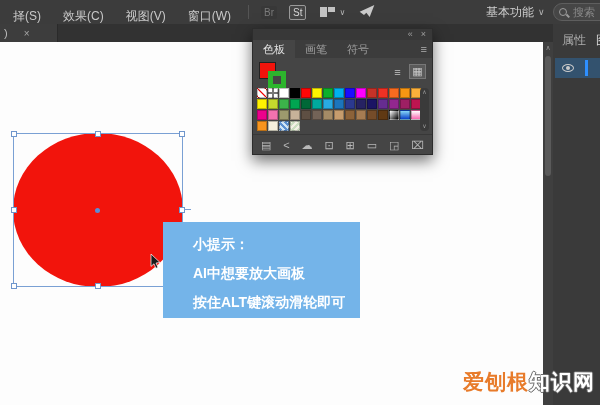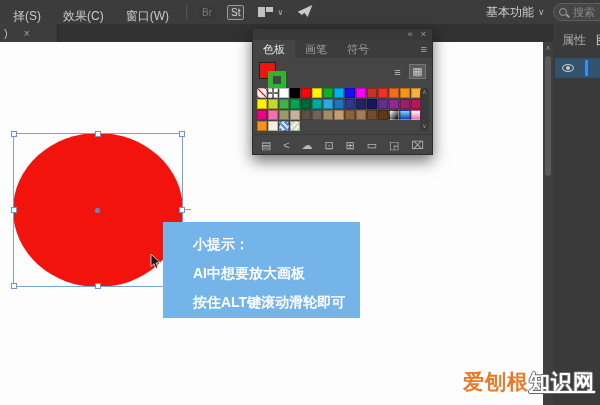--- a/index.html
+++ b/index.html
@@ -105,20 +105,21 @@
 </style>
 </head>
 <body>
 
 <div id="app">
 
   <div class="menubar">
     <div class="menu-items" id="menu-items">
         <span class="menu-item">择(S)</span>
         <span class="menu-item">效果(C)</span>
+        <span class="menu-item">视图(V)</span>
         <span class="menu-item">窗口(W)</span>
       </div>
     <span class="mb-divider"></span>
     <span class="badge br">Br</span>
     <span class="badge st">St</span>
     <span class="layout-icon">
         <i></i>
         <i></i>
       </span>
     <span class="chev">∨</span>
@@ -272,16 +273,16 @@
         <span class="fico">☁</span>
         <span class="fico">⊡</span>
         <span class="fico">⊞</span>
         <span class="fico">▭</span>
         <span class="fico">◲</span>
         <span class="fico">⌧</span>
       </div>
   </div>
 
   <div class="watermark">
-    <span class="wm1" style="color: rgb(232, 123, 42);">爱刨根</span><span class="wm2" style="color: rgb(255, 255, 255); text-decoration: underline;">知识网</span>
+    <span class="wm1" style="color: rgb(232, 123, 42);">爱刨根</span><span class="wm2" style="color: rgb(255, 255, 255);">知识网</span>
   </div>
 
 </div>
 
 </body></html>

